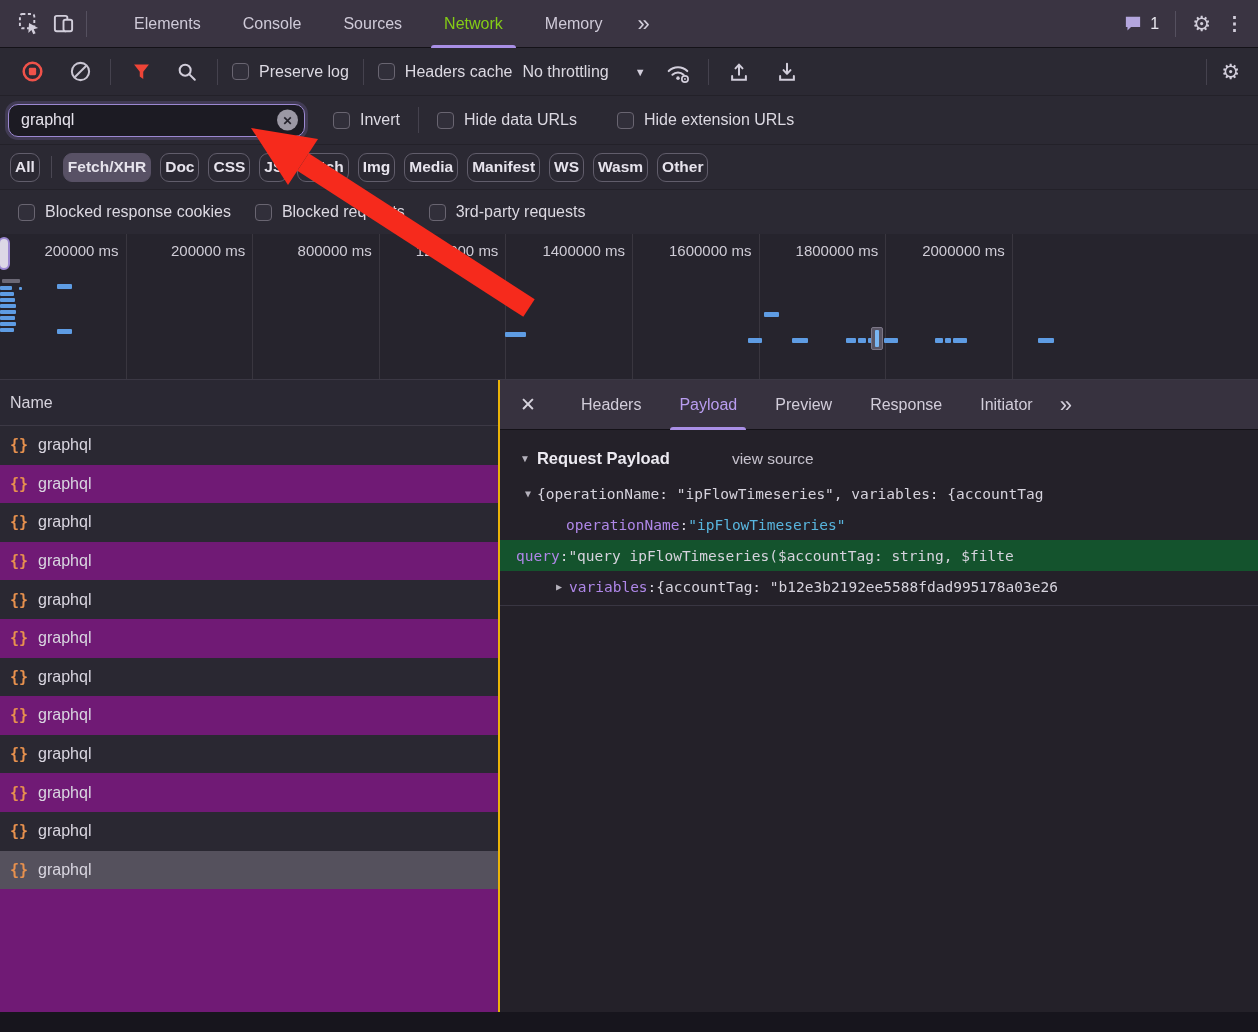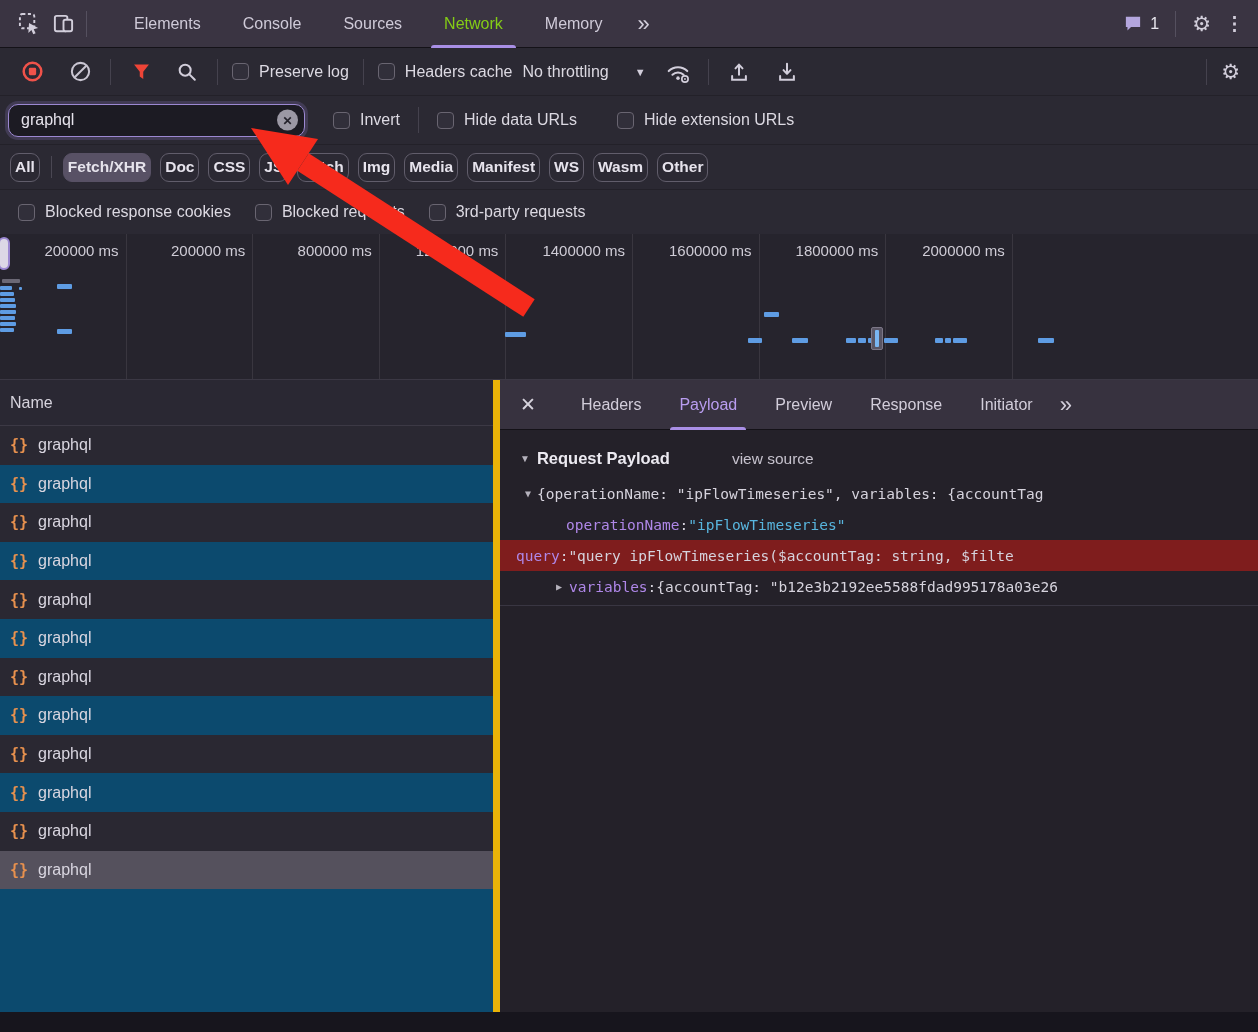--- a/index.html
+++ b/index.html
@@ -87,21 +87,21 @@
   .tl-bar.muted { background:#6b6875; }
   .tl-bar.markerbox { background:#595564; border:1px solid #7c7787; border-radius:2px; }
   .tl-bar.markerline { background:#7ab6f2; }
   .tl-handle {
     position:absolute; left:-2px; top:3px; width:12px; height:33px;
     border:2px solid #9c88d2; border-radius:6px; background:#dcd7e6;
   }
 
   
   .main { display:flex; height:632px; }
-  .left-pane { width:500px; flex:none; background:#0c4a6e; border-right:7px solid #eab308; display:flex; flex-direction:column; }
+  .left-pane { width:500px; flex:none; background:#701a75; border-right:2px solid #eab308; display:flex; flex-direction:column; }
   .table-header { height:46px; background:#2a2833; border-bottom:1px solid #3c3945; display:flex; align-items:center; padding:0 10px; }
   .table-header-label { font-size:16px; color:#d6d3dd; }
   .rows { }
   .req-row { height:38.6px; display:flex; align-items:center; gap:10px; padding:0 10px; cursor:pointer; }
   .req-row.alt { background:#2a2832; }
   .req-row.selected { background:#55515d; }
   .braces-icon { font-family:"DejaVu Sans Mono", monospace; font-size:15px; font-weight:bold; color:var(--orange); flex:none; }
   .req-label { font-size:16px; color:#d9d6e0; }
 
   
@@ -116,21 +116,21 @@
 
   .payload { padding-top:15px; font-family:"DejaVu Sans Mono", monospace; }
   .pl-title-row { display:flex; align-items:center; padding:4px 0 10px 20px; font-family:"Liberation Sans", sans-serif; }
   .tri { font-size:10px; color:#b5b2bc; margin-right:7px; }
   .pl-title { font-size:16.5px; font-weight:bold; color:#eceaf1; }
   .view-source { font-size:15.5px; color:#c6c2cd; margin-left:62px; cursor:pointer; }
   .pl-row { height:31px; display:flex; align-items:center; white-space:nowrap; overflow:hidden; font-size:14.5px; color:#d6d3dd; }
   .pl-root { padding-left:25px; }
   .pl-root .tri { margin-right:6px; }
   .pl-entry { padding-left:66px; }
-  .pl-entry.selected { background:#7f1d1d;padding-left:16px; }
+  .pl-entry.selected { background:#14532d;padding-left:16px; }
   .pl-entry.expandable { padding-left:56px; }
   .pl-key { color:var(--key-purple); }
   .pl-val.str { color:var(--str-cyan); }
   .pl-sep { height:1px; background:#393642; margin-top:3px; }
 
   
   .bottom-bar { height:20px; background:#17151d; }
 
   
   .arrow-overlay { position:absolute; inset:0; pointer-events:none; z-index:60; }

